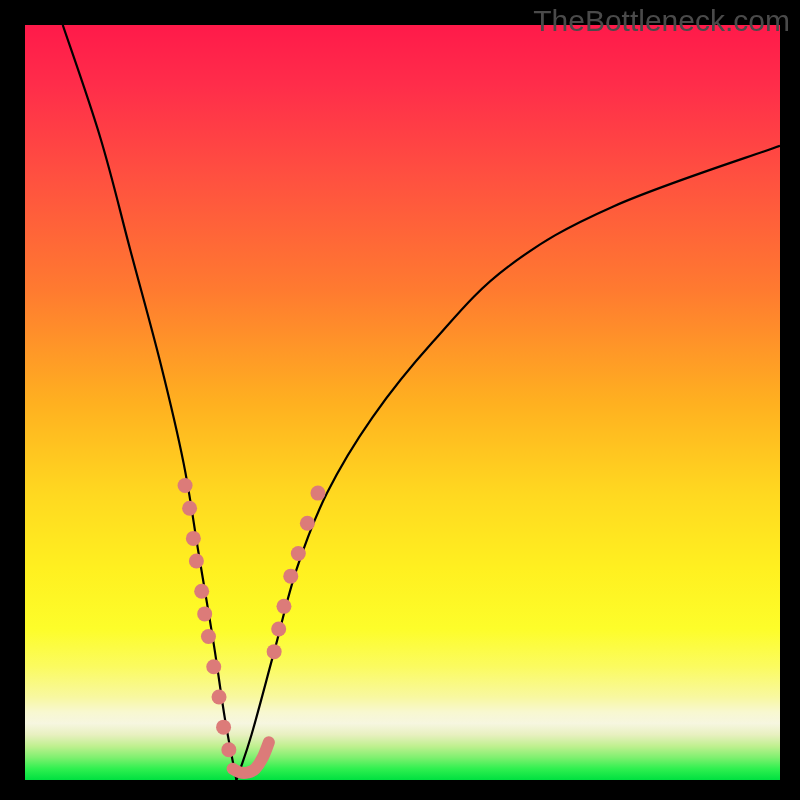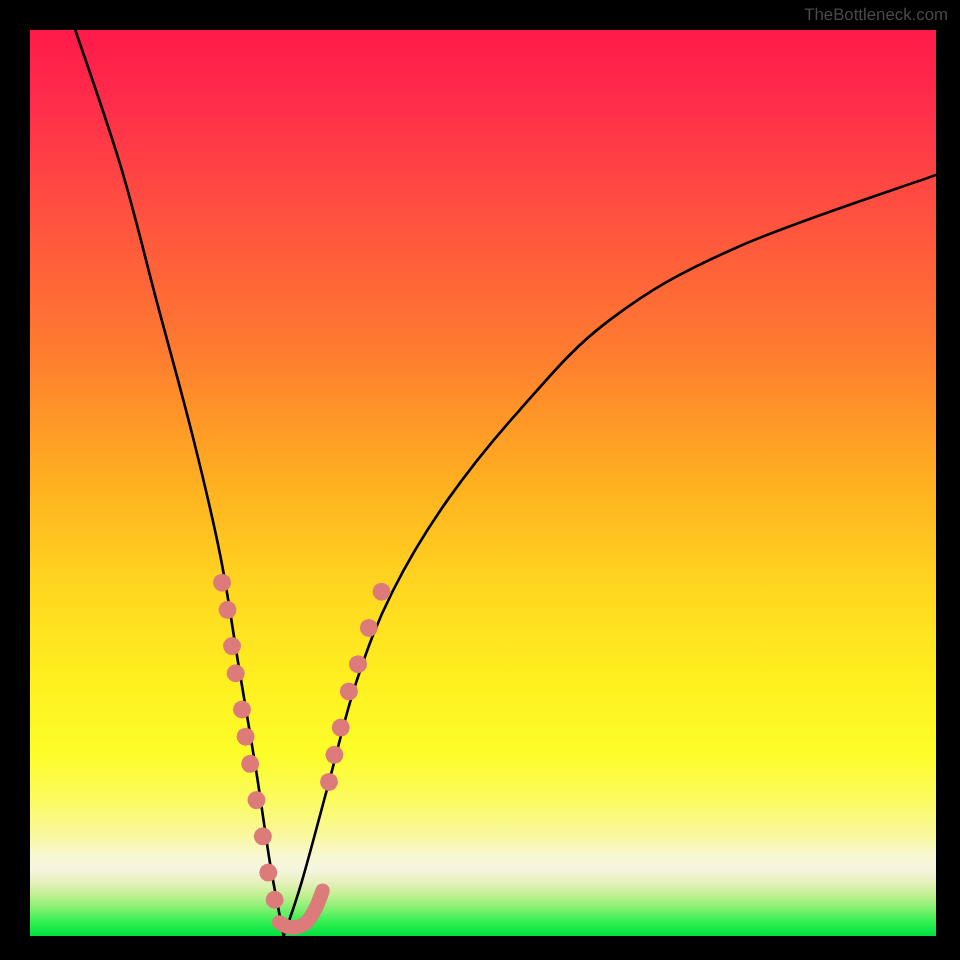--- a/index.html
+++ b/index.html
@@ -8,21 +8,21 @@
     width: 800px;
     height: 800px;
     background: #000;
     position: relative;
   }
   .watermark {
     position: absolute;
     top: 4px;
     right: 10px;
     color: #4a4a4a;
-    font-size: 14px;
+    font-size: 30px;
     font-weight: 500;
     z-index: 10;
   }
   .plot {
     position: absolute;
     left: 25px;
     top: 25px;
     width: 755px;
     height: 755px;
     overflow: hidden;

